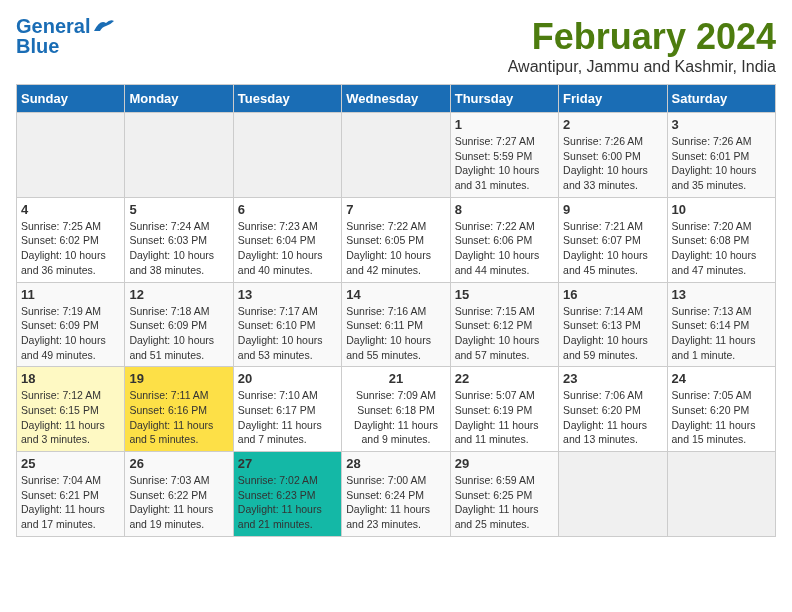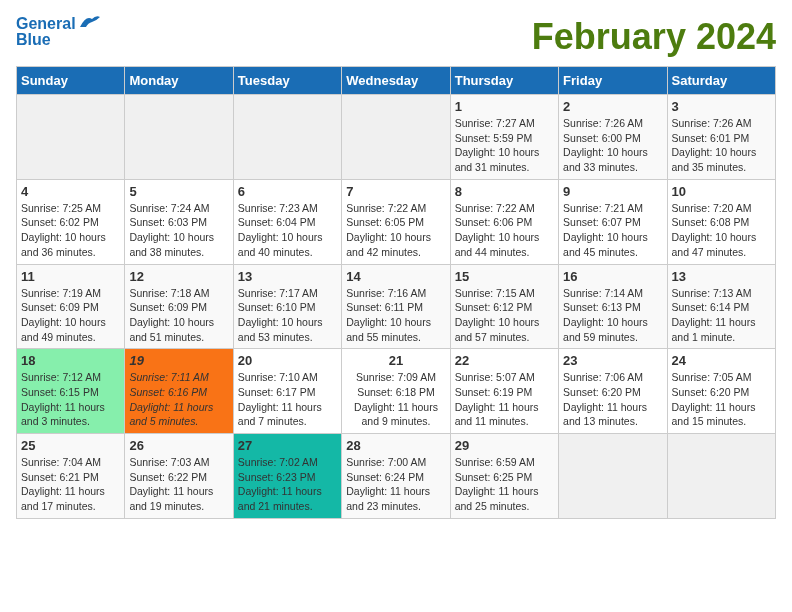--- a/index.html
+++ b/index.html
@@ -15,21 +15,21 @@
       justify-content: space-between;
       align-items: flex-start;
       margin-bottom: 8px;
     }
     .logo {
       display: flex;
       flex-direction: column;
       align-items: flex-start;
     }
     .logo-text {
-      font-size: 16px;
+      font-size: 20px;
       font-weight: bold;
       color: #333;
       line-height: 1;
     }
     .logo-text span { color: #1a6db5; }
     .title-area {
       text-align: right;
     }
     .month-year {
       font-size: 36px;
@@ -87,20 +87,21 @@
         <span>General</span><br>
         <span style="color:#1a6db5;">Blue</span>
       </span>
       <svg style="margin-left:2px; margin-top:-20px;" width="22" height="18" viewBox="0 0 22 18">
         <path d="M2 14 Q8 2 14 6 Q18 2 22 4 Q18 8 14 9 Q10 10 8 14 Z" fill="#1a6db5"></path>
       </svg>
     </div>
   </div>
   <div class="title-area">
     <div class="month-year">February 2024</div>
+    <div class="location">Awantipur, Jammu and Kashmir, India</div>
   </div>
 </div>
 
 <table class="calendar">
   <thead>
     <tr id="header-row">
         <th>Sunday</th>
         <th>Monday</th>
         <th>Tuesday</th>
         <th>Wednesday</th>
@@ -233,28 +234,28 @@
         </td>
         <td style="background: rgb(249, 249, 249);">
           <span class="day-num">13</span>
           <div class="day-info" style="white-space: pre-line;">Sunrise: 7:13 AM
 Sunset: 6:14 PM
 Daylight: 11 hours
 and 1 minute.</div>
         </td>
       </tr>
       <tr>
-        <td style="background: #86efac;">
+        <td style="background: #fef9c3;">
           <span class="day-num">18</span>
           <div class="day-info" style="white-space: pre-line;">Sunrise: 7:12 AM
 Sunset: 6:15 PM
 Daylight: 11 hours
 and 3 minutes.</div>
         </td>
-        <td style="background: #f97316; font-style: italic;">
+        <td style="background: #fde047;">
           <span class="day-num">19</span>
           <div class="day-info" style="white-space: pre-line;">Sunrise: 7:11 AM
 Sunset: 6:16 PM
 Daylight: 11 hours
 and 5 minutes.</div>
         </td>
         <td style="background: rgb(255, 255, 255);">
           <span class="day-num">20</span>
           <div class="day-info" style="white-space: pre-line;">Sunrise: 7:10 AM
 Sunset: 6:17 PM

